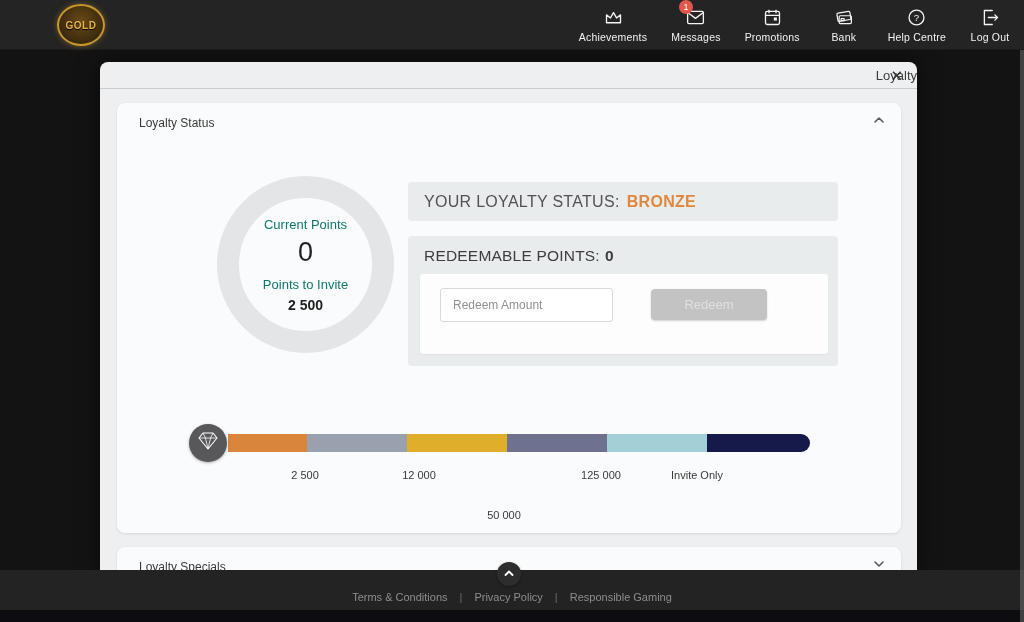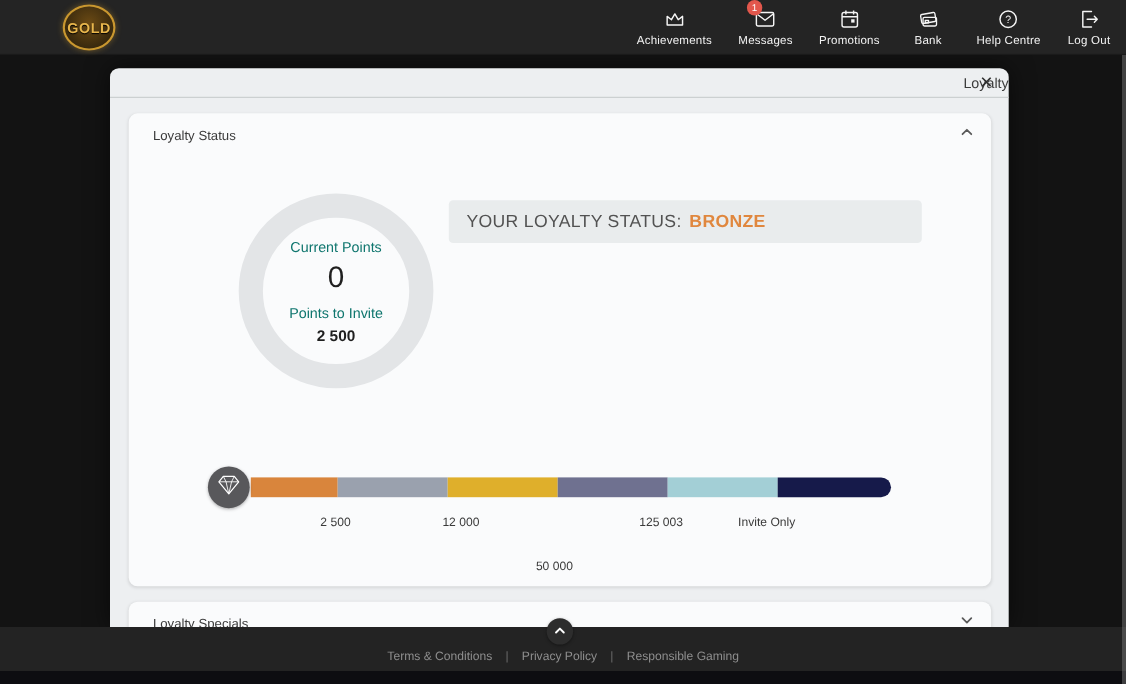--- a/index.html
+++ b/index.html
@@ -7,21 +7,21 @@
               font-family:"Liberation Sans","DejaVu Sans",sans-serif; }
   .stage { position:relative; width:1024px; height:622px; background:#131313; overflow:hidden; }
 
   
   .topnav { position:absolute; left:0; top:0; width:1024px; height:50px; background:#242424;
             border-bottom:1px solid #1a1a1a; z-index:15; }
   .logo { position:absolute; left:57px; top:4px; width:48px; height:42px; border-radius:50%;
           background:radial-gradient(circle at 50% 40%, #6b4a14 0%, #3a2a0e 70%, #241a08 100%);
           border:2px solid #c9972f; display:flex; align-items:center; justify-content:center;
           box-shadow:0 0 6px rgba(201,151,47,.45); }
-  .logo span { color:#e8b64c; font-weight:bold; font-size:13px; letter-spacing:.5px;
+  .logo span { color:#e8b64c; font-weight:bold; font-size:10px; letter-spacing:.5px;
                text-shadow:0 1px 1px #000; }
   .nav-items { position:absolute; right:14px; top:0; height:50px; display:flex; gap:24px;
                align-items:center; }
   .nav-item { display:flex; flex-direction:column; align-items:center; gap:3px; cursor:pointer;
               position:relative; min-width:40px; }
   .nav-item svg { width:21px; height:21px; display:block; }
   .nav-label { font-size:10.5px; color:#f2f2f2; white-space:nowrap; letter-spacing:.2px; }
   .badge { position:absolute; top:-7px; left:calc(50% - 17px); width:14px; height:14px;
            border-radius:50%; background:#e2574c; color:#fff; font-size:9px; display:flex;
            align-items:center; justify-content:center; }
@@ -197,20 +197,29 @@
         <span class="ring-points">0</span>
         <span class="ring-label">Points to Invite</span>
         <span class="ring-next">2 500</span>
       </div>
 
       <div class="banner1">
         <span class="prefix">YOUR LOYALTY STATUS:</span>
         <span class="value" style="color: rgb(224, 135, 62);">BRONZE</span>
       </div>
 
+      <div class="banner2">
+        <div class="redeem-heading">
+          <span>REDEEMABLE POINTS:</span><b>0</b>
+        </div>
+        <div class="redeem-panel">
+          <input class="redeem-input" type="text" placeholder="Redeem Amount" style="">
+          <button class="redeem-btn">Redeem</button>
+        </div>
+      </div>
 
       <div class="tier-marker">
         <span>
           <svg viewBox="0 0 24 24" fill="none" stroke="#ffffff" stroke-width="1.1" stroke-linejoin="round">
             <path d="M7 4 L17 4 L21 9 L12 20 L3 9 Z"></path>
             <path d="M3 9 L21 9 M7 4 L9.5 9 L12 20 M17 4 L14.5 9 L12 20" stroke-width="0.8"></path>
           </svg>
         </span>
       </div>
       <div class="bar">
@@ -218,21 +227,21 @@
         <div class="seg seg-1" style="background: rgb(154, 161, 174);"></div>
         <div class="seg seg-2" style="background: rgb(223, 175, 43);"></div>
         <div class="seg seg-3" style="background: rgb(111, 113, 144);"></div>
         <div class="seg seg-4" style="background: rgb(163, 207, 214);"></div>
         <div class="seg seg-5" style="background: rgb(22, 26, 74);"></div>
       </div>
       <div class="bar-labels">
         <span class="bar-label bl-0">2 500</span>
         <span class="bar-label bl-1">12 000</span>
         <span class="bar-label bl-2">50 000</span>
-        <span class="bar-label bl-3">125 003</span>
+        <span class="bar-label bl-3">125 000</span>
         <span class="bar-label bl-4">Invite Only</span>
       </div>
     </div>
 
     <div class="card specials-card">
       <span class="card-title">Loyalty Specials</span>
       <button class="chev-btn">
         <svg viewBox="0 0 12 12" fill="none" stroke="#5a5a5a" stroke-width="1.6" stroke-linecap="round" stroke-linejoin="round">
           <polyline points="2,4 6,8 10,4"></polyline>
         </svg>

